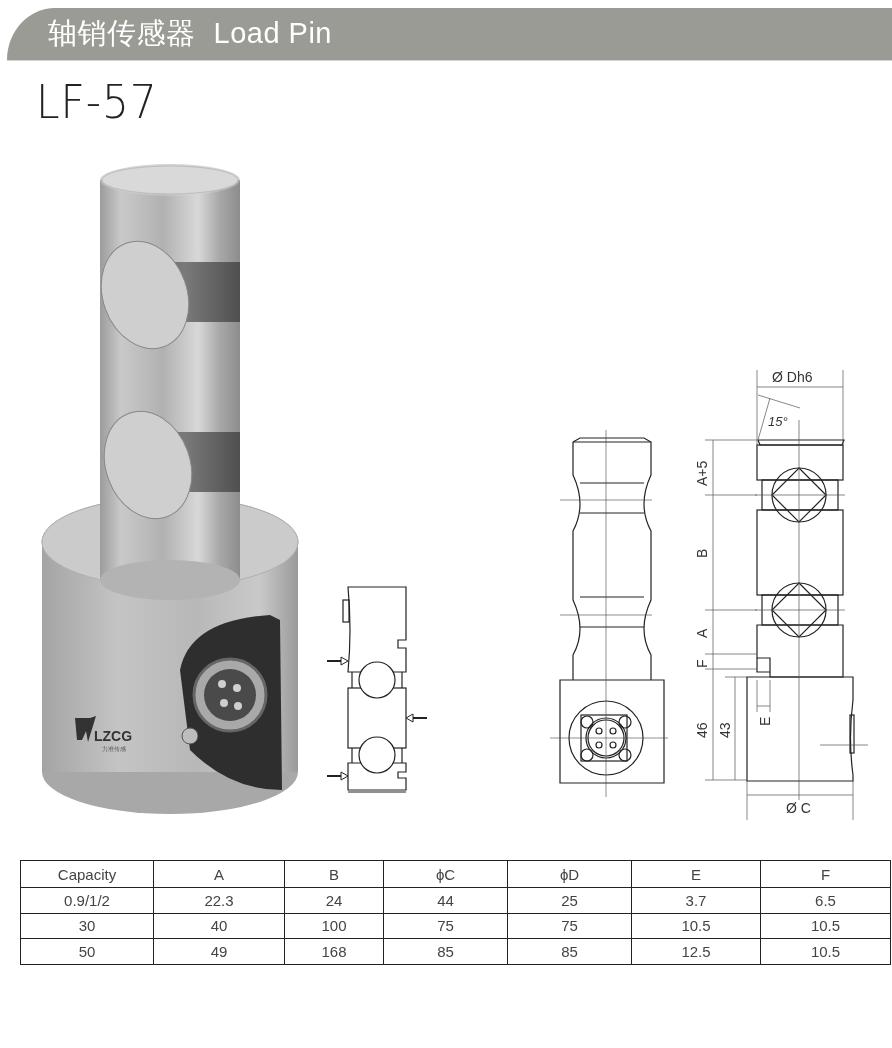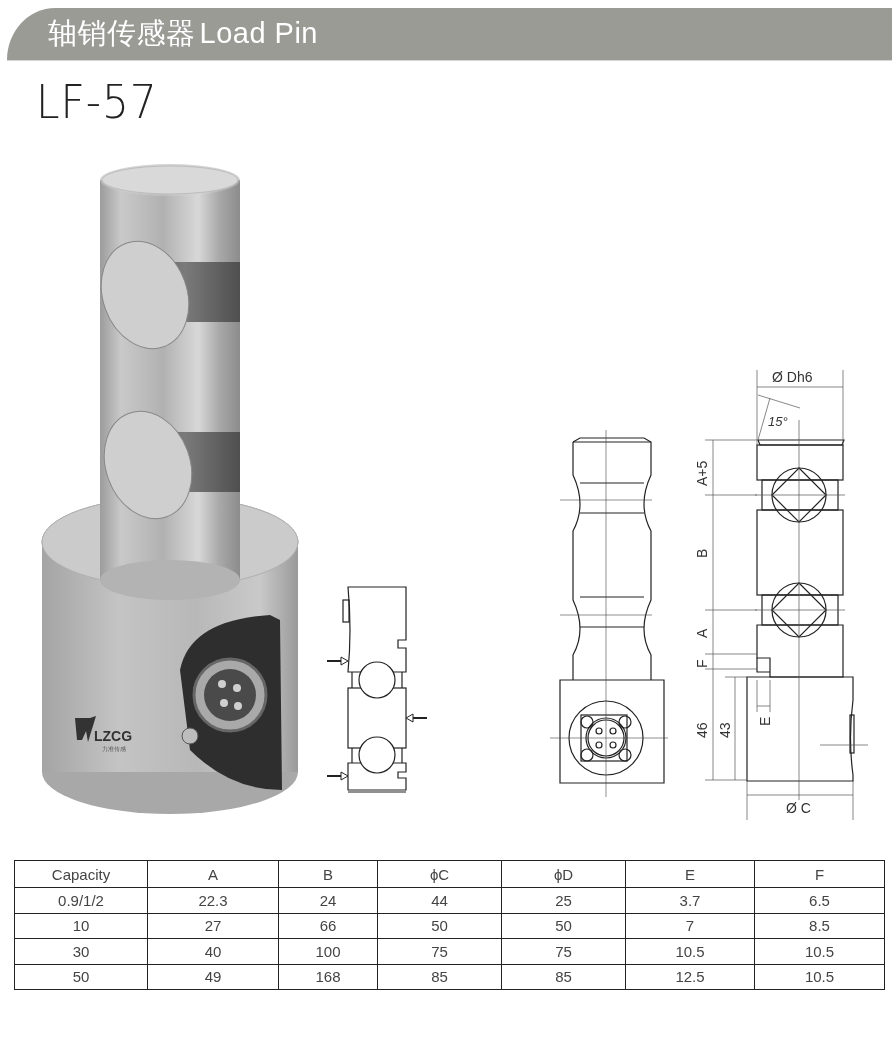--- a/index.html
+++ b/index.html
@@ -1,25 +1,25 @@
 <!DOCTYPE html>
 <html><head>
 <meta charset="utf-8">
 <style>
   html, body { margin: 0; padding: 0; background: #ffffff; }
   body { width: 892px; height: 1048px; position: relative; overflow: hidden; font-family: "Liberation Sans", "DejaVu Sans", sans-serif; color: #333; }
   .header-band { position: absolute; left: 7px; top: 8px; width: 885px; height: 52px; background: #9a9b94; border-top-left-radius: 48px 52px; }
   .header-title { position: absolute; left: 48px; top: 14px; font-size: 29px; color: #ffffff; letter-spacing: 0.5px; white-space: nowrap; }
-  .header-title .en { margin-left: 4px; }
+  .header-title .en { margin-left: 18px; }
   .header-line { position: absolute; left: 7px; top: 60px; width: 885px; height: 1px; background: #d6d6d2; }
   .model { position: absolute; left: 36px; top: 75px; font-size: 46px; font-weight: 300; color: #222; letter-spacing: 1px; font-family: "DejaVu Sans", sans-serif; transform: scaleX(0.92); transform-origin: left top; }
   .photo { position: absolute; left: 30px; top: 150px; width: 300px; height: 670px; }
   .drawing { position: absolute; }
   svg text { font-family: "Liberation Sans", sans-serif; }
-  table.spec { position: absolute; left: 14px; top: 860px; border-collapse: collapse; font-size: 15px; color: #444; }
+  table.spec { position: absolute; left: 20px; top: 860px; border-collapse: collapse; font-size: 15px; color: #444; }
   table.spec td, table.spec th { border: 1.2px solid #222; height: 24.5px; padding: 0; text-align: center; font-weight: normal; }
   table.spec th { height: 26px; }
 </style>
 </head>
 <body>
 
 <div class="header-band"></div>
 <div class="header-title">
   <span>轴销传感器</span><span class="en">Load Pin</span>
 </div>
@@ -228,29 +228,20 @@
     <tr>
       <td>0.9/1/2</td>
       <td>22.3</td>
       <td>24</td>
       <td>44</td>
       <td>25</td>
       <td>3.7</td>
       <td>6.5</td>
     </tr>
     <tr>
-      <td>10</td>
-      <td>27</td>
-      <td>66</td>
-      <td>50</td>
-      <td>50</td>
-      <td>7</td>
-      <td>8.5</td>
-    </tr>
-    <tr>
       <td>30</td>
       <td>40</td>
       <td>100</td>
       <td>75</td>
       <td>75</td>
       <td>10.5</td>
       <td>10.5</td>
     </tr>
     <tr>
       <td>50</td>

